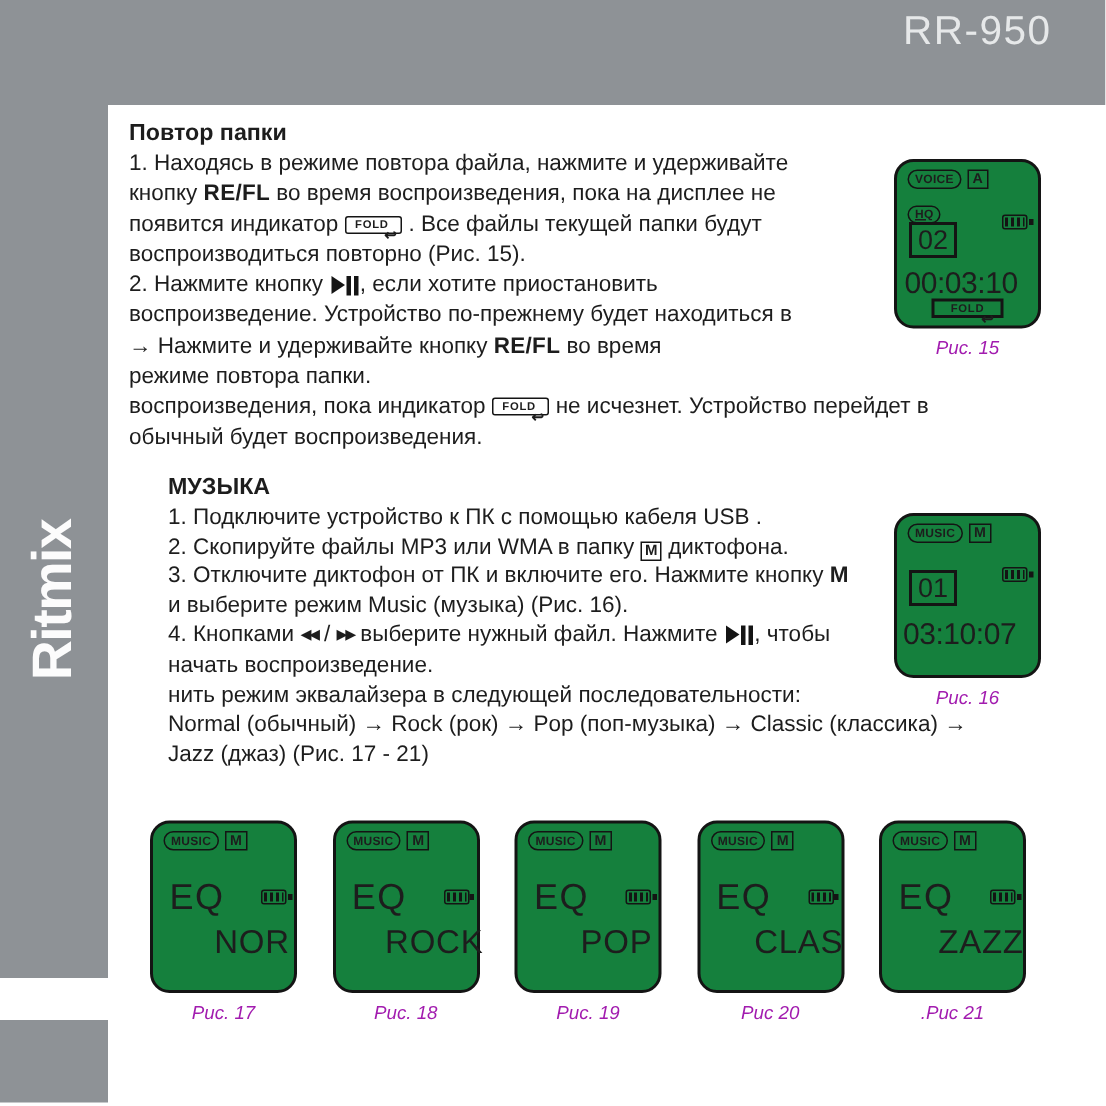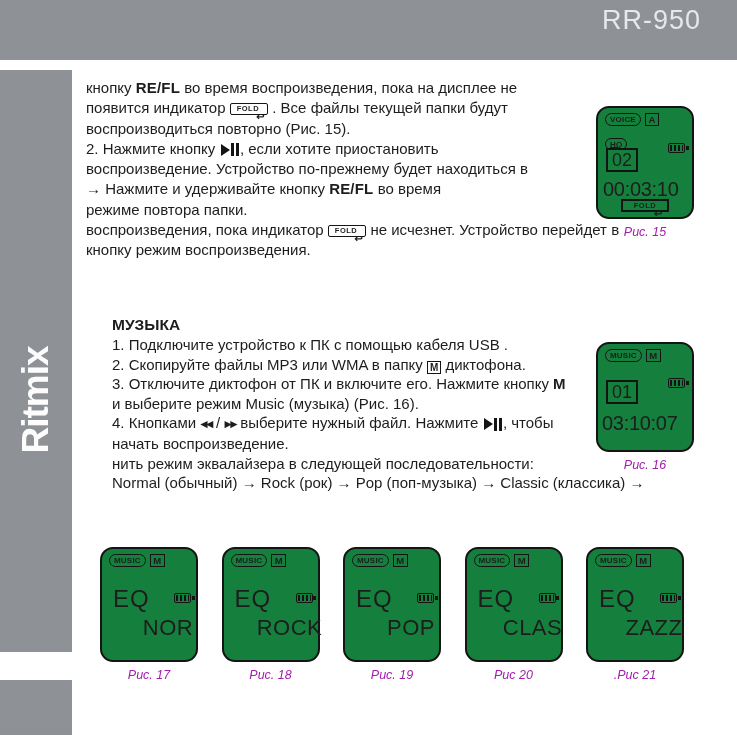--- a/index.html
+++ b/index.html
@@ -2,21 +2,21 @@
 <html><head>
 <meta charset="utf-8">
 <style>
   html,body{margin:0;padding:0;}
   body{
     width:737px;height:737px;position:relative;overflow:hidden;
     background:#ffffff;color:#1d1d1d;
     font-family:"Liberation Sans",sans-serif;
   }
   
-  .header{position:absolute;left:0;top:0;width:737px;height:60px;background:#8E9296;}
+  .header{position:absolute;left:0;top:0;width:737px;height:70px;background:#8E9296;}
   .brand{position:absolute;top:5px;right:36px;font-size:27px;color:#E6E8E9;letter-spacing:1px;}
   .sidebar{position:absolute;left:0;top:70px;width:72px;height:582px;background:#8E9296;}
   .logo-wrap{position:absolute;left:0;top:230px;width:72px;height:200px;display:flex;align-items:center;justify-content:center;}
   .logo{transform:rotate(-90deg);font-size:37px;font-weight:bold;color:#FCFCFC;white-space:nowrap;letter-spacing:-1px;}
   .side-foot{position:absolute;left:0;top:680px;width:72px;height:55px;background:#8E9296;}
 
   
   .sec{position:absolute;}
   #sec1{left:86px;top:78px;}
   #sec2{left:86px;top:314px;margin-left:26px;}
@@ -79,52 +79,55 @@
   <div class="brand">RR-950</div>
 </div>
 <div class="sidebar">
   <div class="logo-wrap">
     <span class="logo">Ritmix</span>
   </div>
 </div>
 <div class="side-foot"></div>
 
 <div class="sec" id="sec1">
+  <div class="sec-title">Повтор папки</div>
   <div>
+      <div class="text-line"><span>1. Находясь в режиме повтора файла, нажмите и  удерживайте</span></div>
       <div class="text-line"><span>кнопку  </span><span class="tok-bold">RE/FL</span><span> во время воспроизведения, пока на дисплее не</span></div>
       <div class="text-line"><span>появится индикатор </span><span class="fold-icon"><span>FOLD</span><span class="arr">↩</span></span><span> . Все файлы текущей папки  будут</span></div>
       <div class="text-line"><span>воспроизводиться повторно (Рис. 15).</span></div>
       <div class="text-line"><span>2. Нажмите кнопку </span><span class="play-icon">
           <span class="tri"></span>
           <span class="pb"></span>
           <span class="pb"></span>
         </span><span>, если  хотите приостановить</span></div>
       <div class="text-line"><span>воспроизведение. Устройство по-прежнему будет находиться в</span></div>
       <div class="text-line"><span>→ Нажмите и  удерживайте кнопку  </span><span class="tok-bold">RE/FL</span><span> во время</span></div>
       <div class="text-line"><span>режиме повтора папки.</span></div>
       <div class="text-line"><span>воспроизведения, пока индикатор </span><span class="fold-icon"><span>FOLD</span><span class="arr">↩</span></span><span> не исчезнет. Устройство перейдет в</span></div>
-      <div class="text-line"><span>кнопку режим воспроизведения.</span></div>
+      <div class="text-line"><span>обычный будет воспроизведения.</span></div>
     </div>
 </div>
 
 <div class="sec" id="sec2">
   <div class="sec-title">МУЗЫКА</div>
   <div>
       <div class="text-line"><span>1. Подключите устройство к ПК с помощью кабеля USB .</span></div>
       <div class="text-line"><span>2. Скопируйте файлы MP3 или  WMA в папку </span><span class="m-inline">M</span><span> диктофона.</span></div>
       <div class="text-line"><span>3. Отключите диктофон от ПК и  включите его. Нажмите  кнопку </span><span class="tok-bold">M</span></div>
       <div class="text-line"><span>и  выберите режим  Music (музыка) (Рис. 16).</span></div>
       <div class="text-line"><span>4. Кнопками  </span><span class="seek-icon">◀◀</span><span> / </span><span class="seek-icon">▶▶</span><span>  выберите нужный файл. Нажмите </span><span class="play-icon">
           <span class="tri"></span>
           <span class="pb"></span>
           <span class="pb"></span>
         </span><span>, чтобы</span></div>
       <div class="text-line"><span>начать воспроизведение.</span></div>
       <div class="text-line"><span>нить режим эквалайзера в следующей последовательности:</span></div>
       <div class="text-line"><span>Normal (обычный) → Rock (рок) → Pop (поп-музыка) → Classic (классика) →</span></div>
+      <div class="text-line"><span>Jazz (джаз) (Рис. 17 - 21)</span></div>
     </div>
 </div>
 
 <div class="fig" id="fig15">
   <div class="lcd">
     <div class="badge-row">
       <span class="oval">VOICE</span>
       <span class="sqb">A</span>
     </div>
     <div class="hq-row">

